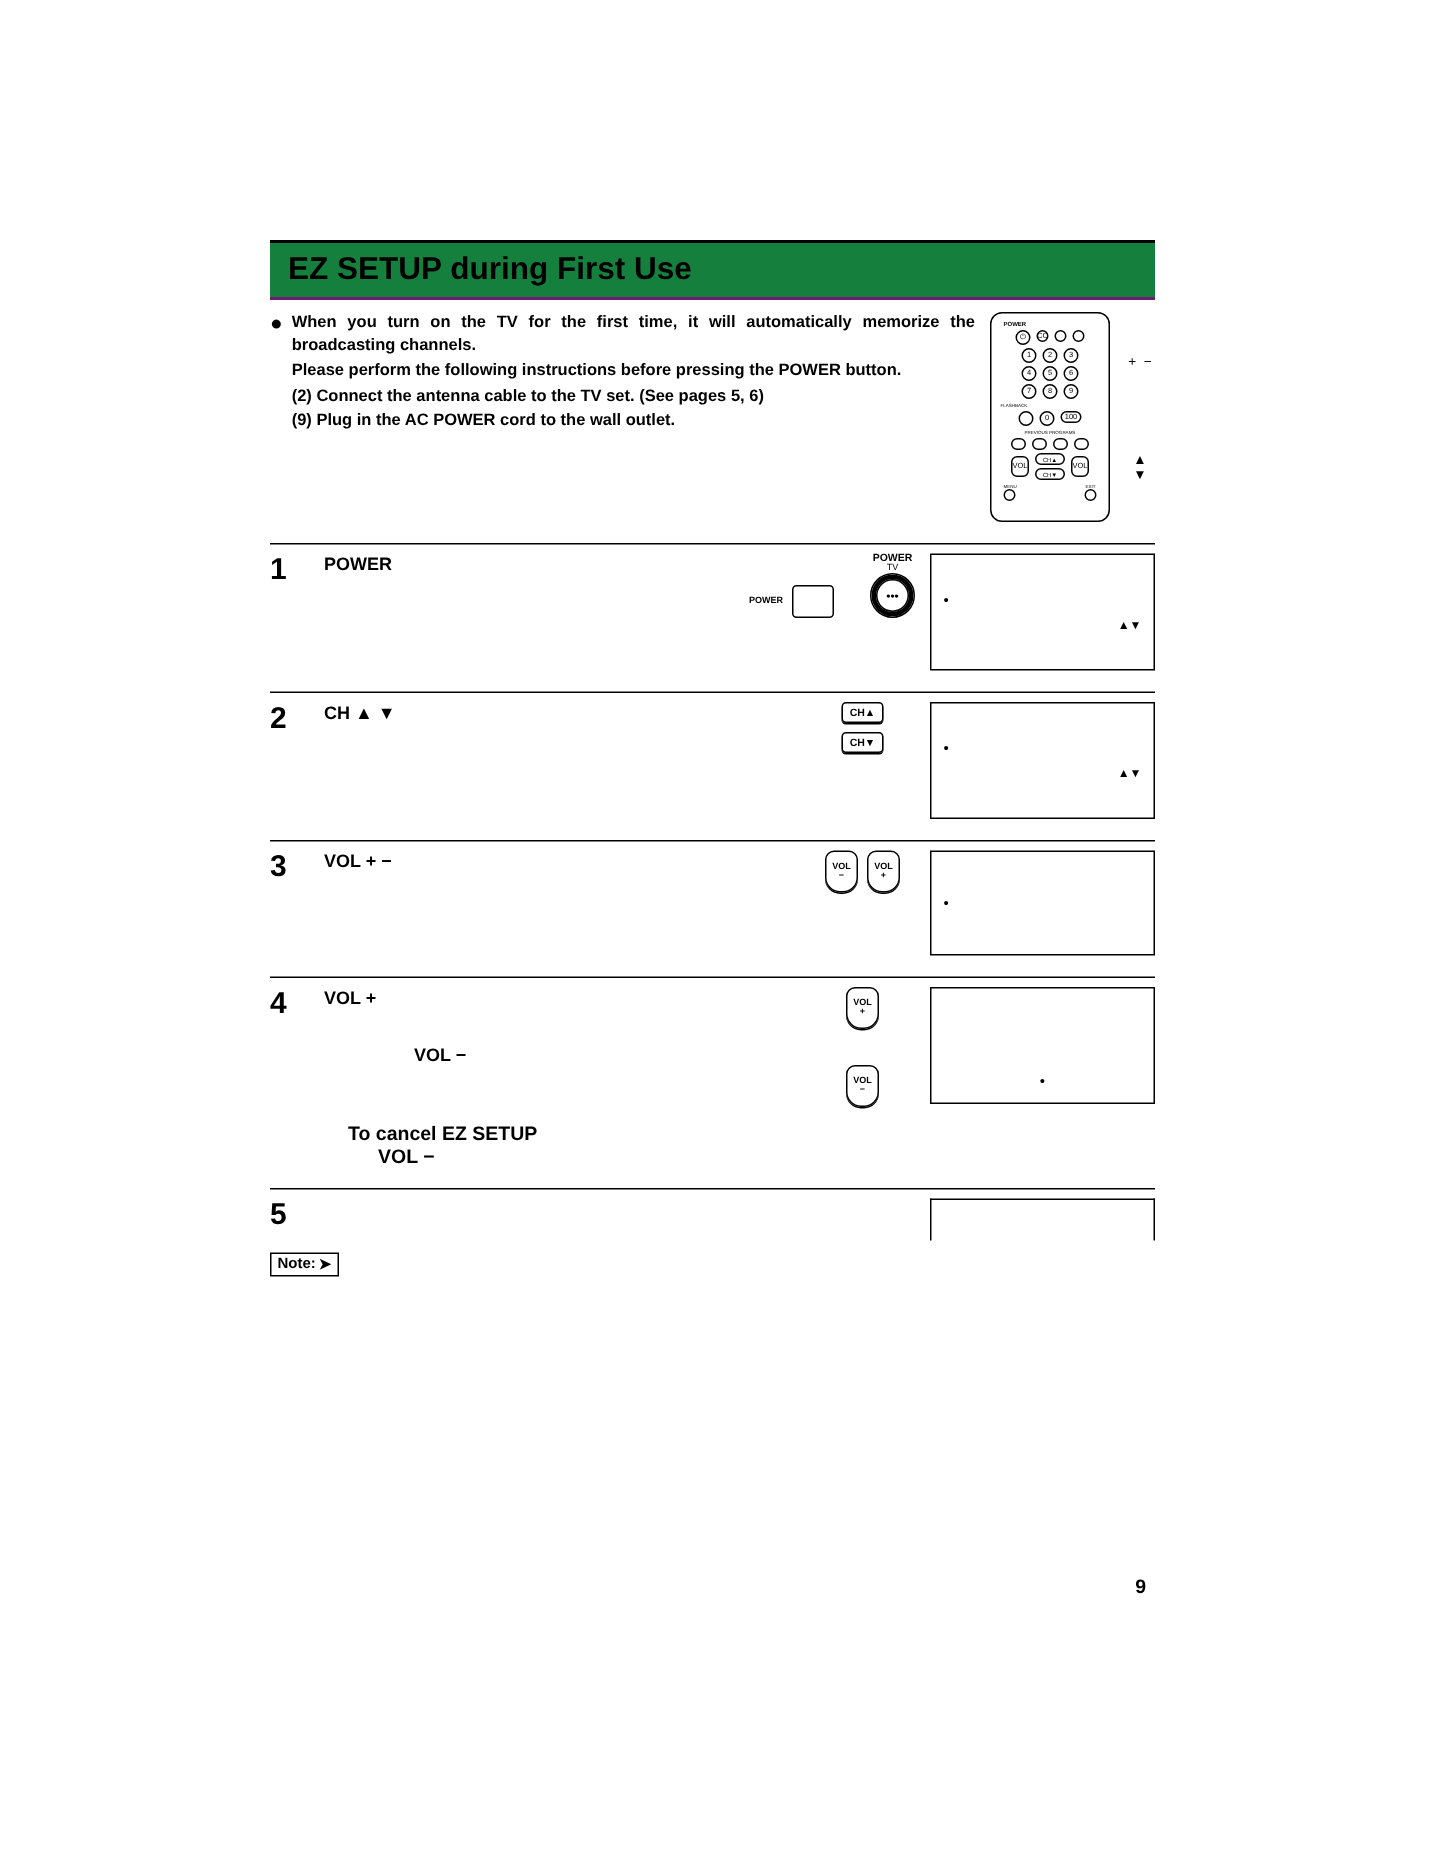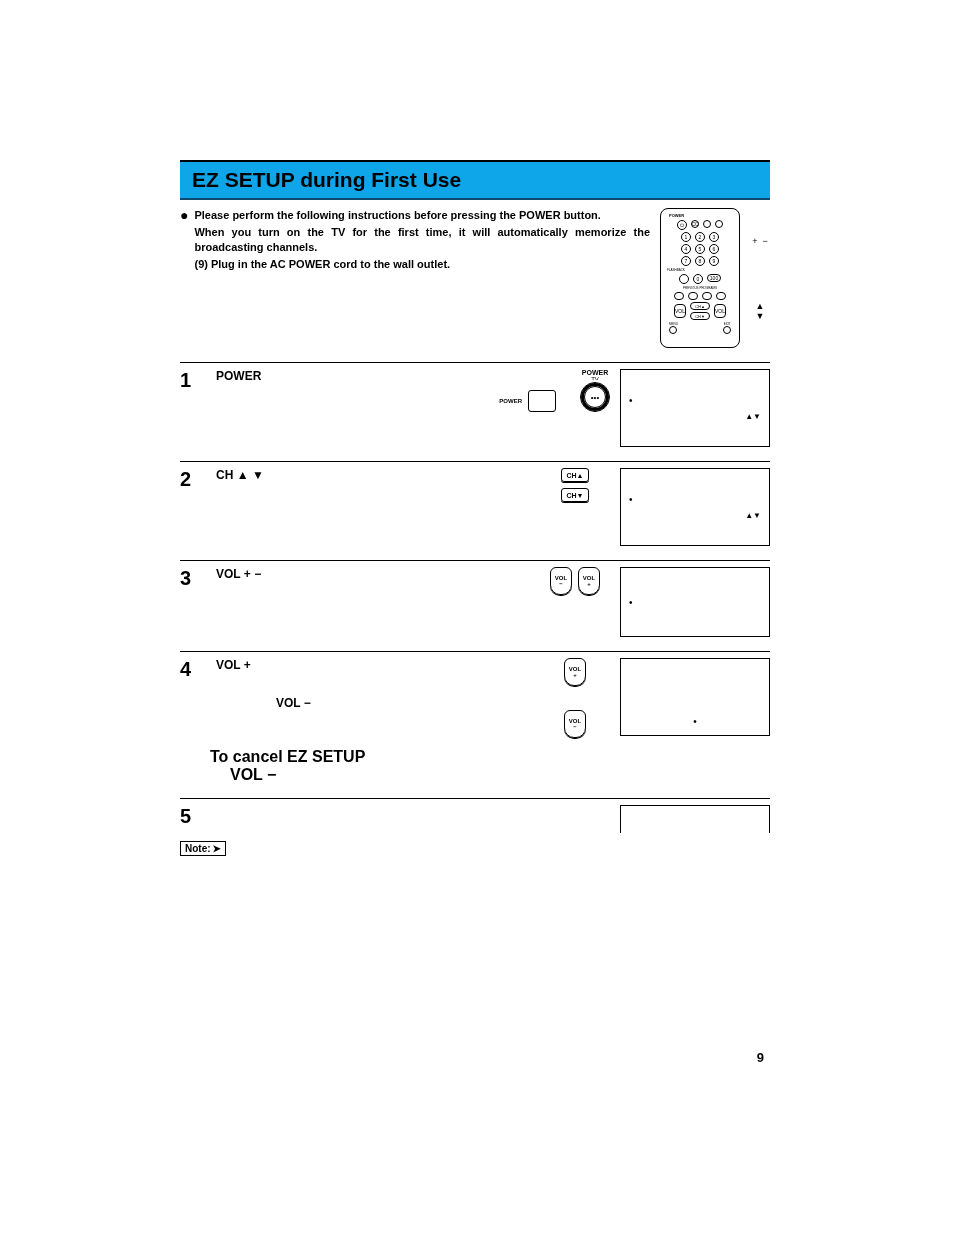--- a/index.html
+++ b/index.html
@@ -12,22 +12,22 @@
     color: #000;
   }
   .page {
     position: absolute;
     left: 180px;
     top: 160px;
     width: 590px;
   }
   .title-bar {
     border-top: 2px solid #000;
-    border-bottom: 2px solid #0c4a6e;
-    background: #0ea5e9;
+    border-bottom: 2px solid #701a75;
+    background: #15803d;
     padding: 6px 12px;
   }
   .title-bar h1 {
     font-size: 21px;
     font-weight: bold;
   }
   .intro {
     display: flex;
     gap: 10px;
     margin-top: 8px;
@@ -147,22 +147,22 @@
     font-size: 9px;
     display: flex;
     flex-direction: column;
     justify-content: center;
     gap: 6px;
   }
   .info-box .row { display: flex; align-items: flex-start; gap: 6px; }
   .info-box .dot { font-size: 10px; }
   .cancel {
     margin-top: 10px;
-    margin-left: 30px;
-    font-size: 16px;
+    margin-left: 52px;
+    font-size: 13px;
   }
   .step5-box {
     width: 150px;
     height: 28px;
     border: 1.5px solid #000;
     border-bottom: none;
     margin-left: auto;
   }
   .note-tag {
     border: 1px solid #000;
@@ -193,22 +193,23 @@
 
   <div class="title-bar">
     <h1>EZ SETUP during First Use</h1>
   </div>
 
   <div class="intro">
     <div class="intro-text">
       <div class="bullet">
         <span class="dot">●</span>
         <div>
+          <div class="line"><b>When you turn on the TV for the first time, it will automatically memorize the broadcasting channels.</b></div>
           <div class="line"><b>Please perform the following instructions before pressing the POWER button.</b></div>
-          <div class="line"><b>When you turn on the TV for the first time, it will automatically memorize the broadcasting channels.</b></div>
+          <div class="line"><b>(2) Connect the antenna cable to the TV set.  (See pages 5, 6)</b></div>
           <div class="line"><b>(9) Plug in the AC POWER cord to the wall outlet.</b></div>
         </div>
       </div>
     </div>
 
     <div class="remote-diagram">
       <div style="font-size:4px;font-weight:bold;align-self:flex-start;margin-left:4px">POWER</div>
       <div class="remote-row">
         <div class="btn-circ">⏻</div>
         <div class="btn-circ" style="width:8px;height:8px">CC</div>

